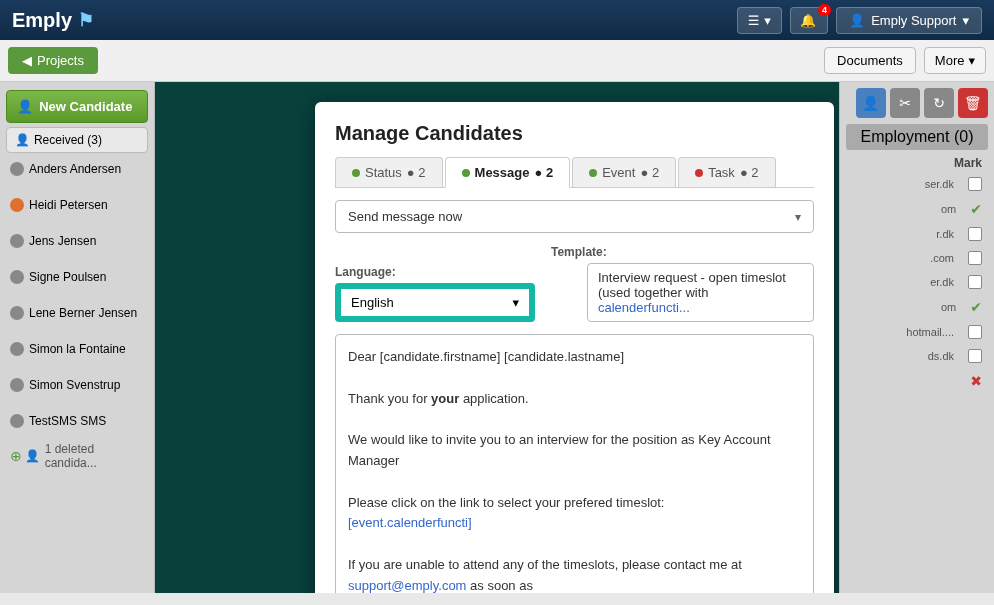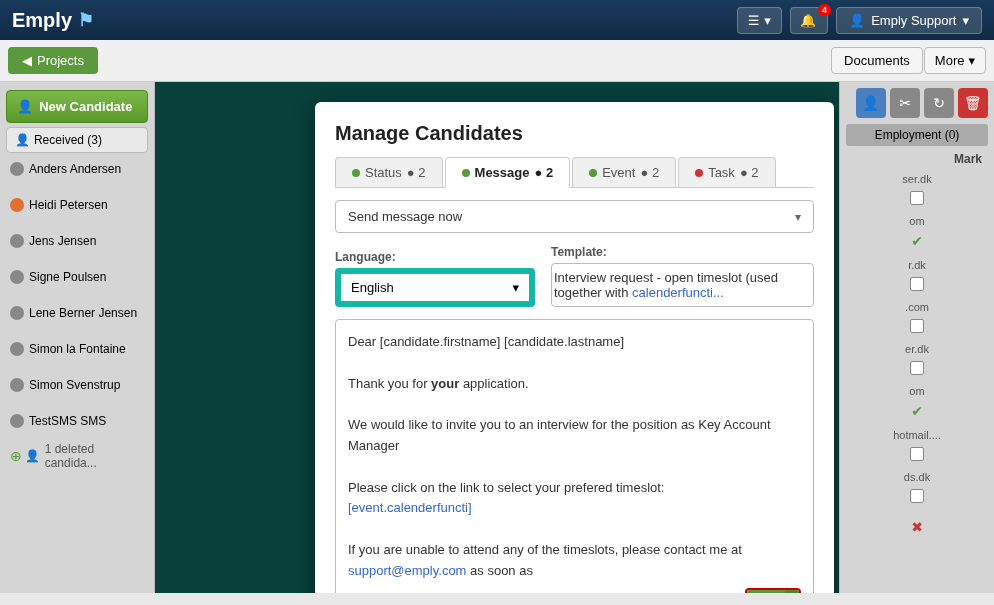--- a/index.html
+++ b/index.html
@@ -86,21 +86,21 @@
       padding: 6px 14px;
       cursor: pointer;
       font-size: 13px;
       display: flex;
       align-items: center;
       gap: 5px;
     }
     .subnav-right {
       margin-left: auto;
       display: flex;
-      gap: 1px;
+      gap: 8px;
     }
     .subnav-right-btn {
       background: #f5f5f5;
       border: 1px solid #bbb;
       border-radius: 4px;
       padding: 5px 12px;
       font-size: 13px;
       cursor: pointer;
     }
     .more-btn {
@@ -207,40 +207,39 @@
       cursor: pointer;
       font-size: 14px;
     }
     .icon-btn.blue { background: #4a80c0; color: white; }
     .icon-btn.gray { background: #888; color: white; }
     .icon-btn.red { background: #cc3333; color: white; }
     .employment-label {
       text-align: center;
       padding: 4px;
       background: #aaa;
-      font-size: 12px;
+      font-size: 16px;
       margin: 0 6px;
       border-radius: 3px;
     }
     .mark-header {
       text-align: right;
       padding: 6px 12px 2px;
       font-size: 12px;
       font-weight: bold;
       color: #444;
     }
     .mark-rows { padding: 0 8px; }
     .mark-row {
       display: flex;
       justify-content: flex-end;
       align-items: center;
       padding: 5px 4px;
-      gap: 6px;
+      gap: 14px;
       font-size: 12px;
-      flex-direction: column;
     }
     .checkbox { width: 14px; height: 14px; border: 1px solid #888; background: white; border-radius: 2px; }
     .check-green { color: #5a9a3c; font-size: 14px; }
     .check-red { color: #cc3333; font-size: 14px; }
 
     
     .overlay {
       position: absolute;
       top: 0; left: 0; right: 0; bottom: 0;
       background: rgba(0,0,0,0.45);
@@ -325,26 +324,27 @@
       align-items: center;
       justify-content: space-between;
       cursor: pointer;
       background: white;
       font-size: 13px;
       width: 200px;
     }
     .template-field {
       border: 1px solid #bbb;
       border-radius: 4px;
-      padding: 6px 2px;
+      padding: 6px 10px;
       cursor: pointer;
       background: white;
       font-size: 13px;
       flex: 1;
       color: #333;
+      margin-left: 36px;
     }
 
     
     .message-body {
       border: 1px solid #bbb;
       border-radius: 4px;
       padding: 12px;
       background: white;
       font-size: 13px;
       line-height: 1.6;

